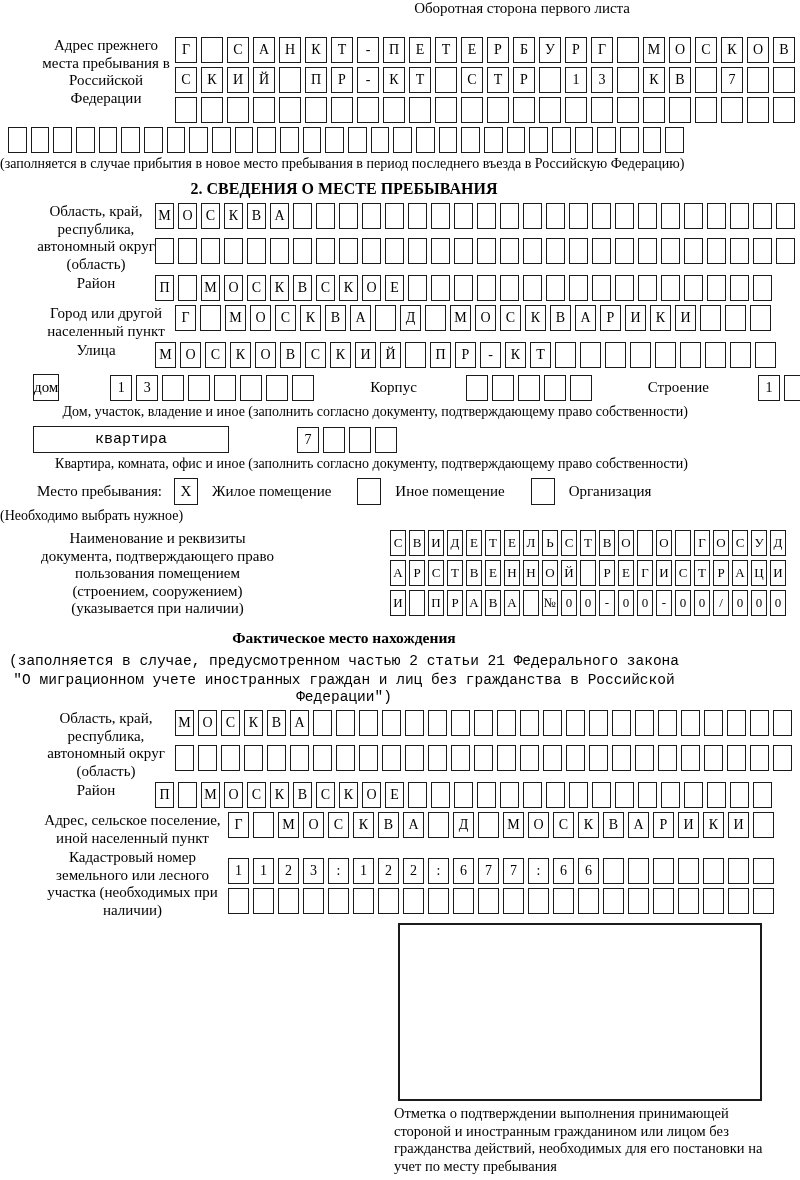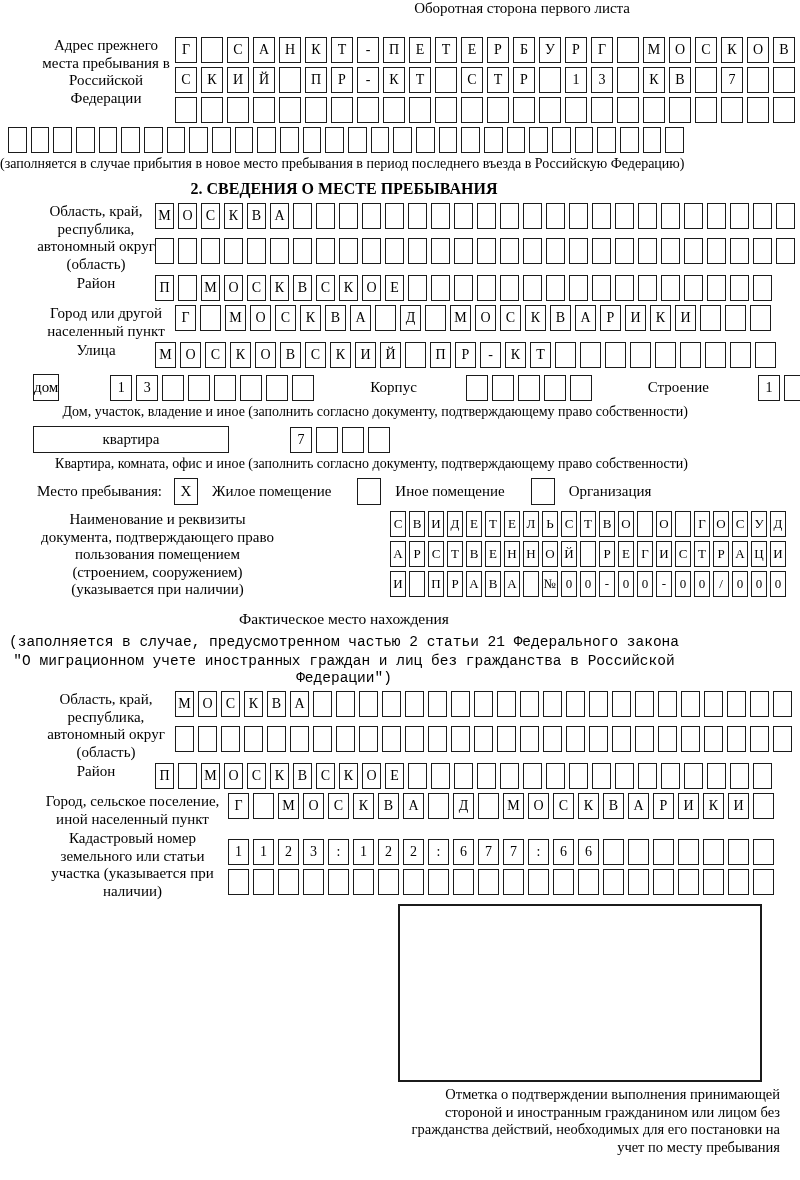--- a/index.html
+++ b/index.html
@@ -43,39 +43,39 @@
   .sec-title { text-align:center; font-weight:bold; font-size:16px; margin-top:8px; margin-bottom:5px; }
 
   .mt4 { margin-top:4px; } .mt6 { margin-top:6px; } .mt2 { margin-top:2px; }
 
   .hrow { display:flex; align-items:center; margin-left:33px; margin-top:6px;gap:40px; }
   .wide-box {
     box-sizing:border-box; border:1.6px solid #1b1b1b; height:27px;
     display:flex; align-items:center; justify-content:center; font-size:15px;
   }
   .wb-dom { width:162px; margin-right:11px; }
-  .wb-kv  { width:196px; margin-right:21px; }
+  .wb-kv  { width:196px; margin-right:28px;font-family:Liberation Mono, monospace; }
   .inline-label { font-size:15px; margin:0 9px 0 12px; }
 
   .stay { display:flex; align-items:center; margin-left:37px; margin-top:6px; font-size:15px; }
   .checkbox {
     box-sizing:border-box; border:1.6px solid #1b1b1b; width:24px; height:27px;
     display:inline-flex; align-items:center; justify-content:center; font-size:15px;
     margin:0 14px 0 12px;
   }
   .stay .sp { margin-left:26px; }
 
-  .fact-title { text-align:center; font-weight:normal; font-size:15.5px; margin-top:9px; }
+  .fact-title { text-align:center; font-weight:bold; font-size:15.5px; margin-top:9px; }
   .fact-note { text-align:center; font-size:14.5px; line-height:17px; margin-top:2px;font-family:Liberation Mono, monospace; }
 
   .cad-col { margin-top:9px; }
 
   .stamp-wrap { margin-left:394px; width:386px; margin-top:4px; }
   .stamp-box { width:364px; height:178px; border:2px solid #1b1b1b; box-sizing:border-box; margin-left:4px; }
-  .stamp-caption { text-align:right; font-size:14.5px; line-height:17.5px; margin-top:4px; }
+  .stamp-caption { text-align:left; font-size:14.5px; line-height:17.5px; margin-top:4px; }
 </style>
 </head>
 <body>
 
 <div class="page">
 
   <div class="hdr">Оборотная сторона первого листа</div>
 
   <div class="field mt6" style="margin-top:20px;">
     <div class="flabel b175">Адрес прежнего места пребывания в Российской Федерации</div>
@@ -399,20 +399,21 @@
 
   <div class="stay">
     <span>Место пребывания:</span>
     <span class="checkbox">X</span>
     <span>Жилое помещение</span>
     <span class="checkbox sp"></span>
     <span>Иное помещение</span>
     <span class="checkbox sp"></span>
     <span>Организация</span>
   </div>
+  <div class="note center">(Необходимо выбрать нужное)</div>
 
   <div class="field mt6">
     <div class="flabel b390">Наименование и реквизиты документа, подтверждающего право пользования помещением (строением, сооружением) (указывается при наличии)</div>
     <div class="cells-col">
       <div class="cells c21">
           <span class="cell">С</span>
           <span class="cell">В</span>
           <span class="cell">И</span>
           <span class="cell">Д</span>
           <span class="cell">Е</span>
@@ -577,21 +578,21 @@
         <span class="cell"></span>
         <span class="cell"></span>
         <span class="cell"></span>
         <span class="cell"></span>
         <span class="cell"></span>
         <span class="cell"></span>
       </div>
   </div>
 
   <div class="field mt4">
-    <div class="flabel b228">Город, сельское поселение, иной населенный пункт</div>
+    <div class="flabel b228">Адрес, сельское поселение, иной населенный пункт</div>
     <div class="cells c22">
         <span class="cell">Г</span>
         <span class="cell"></span>
         <span class="cell">М</span>
         <span class="cell">О</span>
         <span class="cell">С</span>
         <span class="cell">К</span>
         <span class="cell">В</span>
         <span class="cell">А</span>
         <span class="cell"></span>
@@ -605,21 +606,21 @@
         <span class="cell">А</span>
         <span class="cell">Р</span>
         <span class="cell">И</span>
         <span class="cell">К</span>
         <span class="cell">И</span>
         <span class="cell"></span>
       </div>
   </div>
 
   <div class="field mt2">
-    <div class="flabel b228">Кадастровый номер земельного или статьи участка (указывается при наличии)</div>
+    <div class="flabel b228">Кадастровый номер земельного или лесного участка (необходимых при наличии)</div>
     <div class="cells-col cad-col">
       <div class="cells c22">
           <span class="cell">1</span>
           <span class="cell">1</span>
           <span class="cell">2</span>
           <span class="cell">3</span>
           <span class="cell">:</span>
           <span class="cell">1</span>
           <span class="cell">2</span>
           <span class="cell">2</span>

